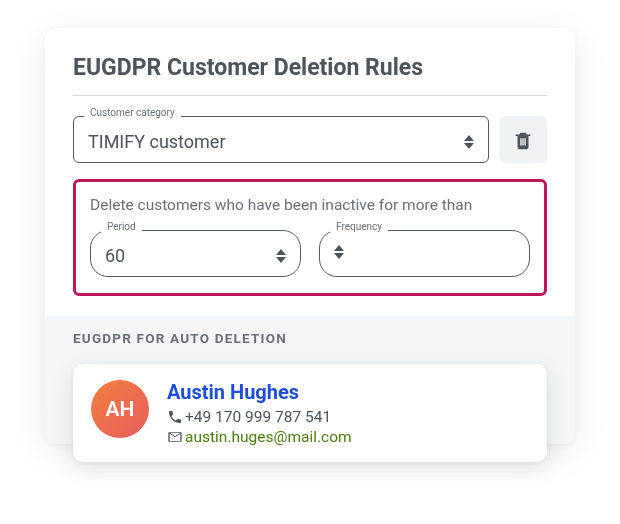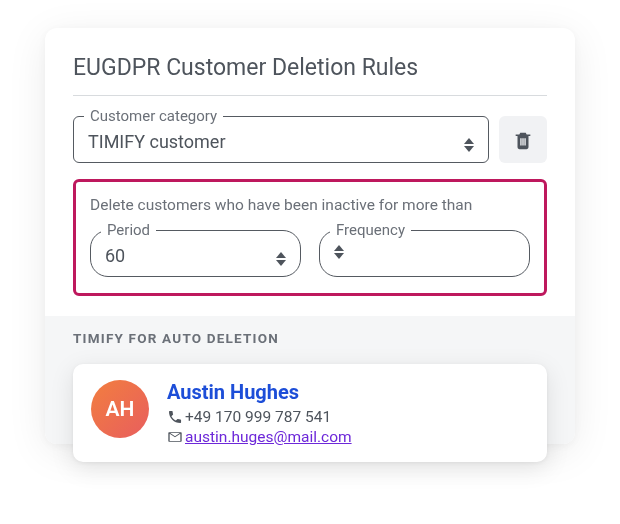--- a/index.html
+++ b/index.html
@@ -15,21 +15,21 @@
   }
   .card {
     width: 530px;
     background: #fff;
     border-radius: 12px;
     box-shadow: 0 8px 40px rgba(0,0,0,0.08), 0 2px 8px rgba(0,0,0,0.04);
     padding: 26px 28px 0 28px;
   }
   .title {
     font-size: 23px;
-    font-weight: 400;
+    font-weight: 700;
     color: #4e545c;
     padding-bottom: 14px;
     border-bottom: 1px solid #d8dbde;
   }
   .row {
     display: flex;
     align-items: stretch;
     gap: 10px;
     margin-top: 20px;
   }
@@ -39,26 +39,26 @@
     border: 1.5px solid #555a61;
     border-radius: 6px;
     padding: 14px 14px 10px 14px;
   }
   .fieldset .legend {
     position: absolute;
     top: -10px;
     left: 10px;
     background: #fff;
     padding: 0 6px;
-    font-size: 15px;
+    font-size: 10px;
     color: #6b7078;
   }
   .select-row {
     display: flex;
-    align-items: flex-end;
+    align-items: center;
     justify-content: space-between;
     cursor: pointer;
   }
   .select-value {
     font-size: 18px;
     color: #4e545c;
   }
   .sort-icon {
     display: flex;
     flex-direction: column;
@@ -149,22 +149,21 @@
   }
   .contact-line {
     display: flex;
     align-items: center;
     gap: 2px;
     font-size: 15.5px;
     color: #4e545c;
     margin-top: 2px;
   }
   .contact-line .email {
-    text-decoration: underline;
-    color: #6d28d9;
+    color: #4d7c0f;
   }
   .contact-line svg { width: 16px; height: 16px; fill: #4e545c; flex-shrink: 0; }
 </style>
 </head>
 <body>
 
 <div class="card">
   <h1 class="title">EUGDPR Customer Deletion Rules</h1>
 
   <div class="row">
@@ -204,21 +203,21 @@
           <span class="sort-icon">
             <span class="tri-up"></span>
               <span class="tri-down"></span>
           </span>
         </div>
       </div>
     </div>
   </div>
 
   <div class="marked-section">
-    <div class="marked-label">TIMIFY FOR AUTO DELETION</div>
+    <div class="marked-label">EUGDPR FOR AUTO DELETION</div>
     <div class="contact-card">
       <div class="avatar">AH</div>
       <div class="contact-info">
         <div class="contact-name">Austin Hughes</div>
         <div class="contact-line">
           <svg viewBox="0 0 24 24">
               <path d="M6.6 10.8c1.4 2.8 3.8 5.1 6.6 6.6l2.2-2.2c.3-.3.7-.4 1-.2 1.2.4 2.4.6 3.7.6.6 0 1 .4 1 1V20c0 .6-.4 1-1 1C10.6 21 3 13.4 3 4c0-.6.4-1 1-1h3.5c.6 0 1 .4 1 1 0 1.3.2 2.5.6 3.7.1.4 0 .8-.2 1l-2.3 2.1z"></path>
             </svg>
           <span>+49 170 999 787 541</span>
         </div>

